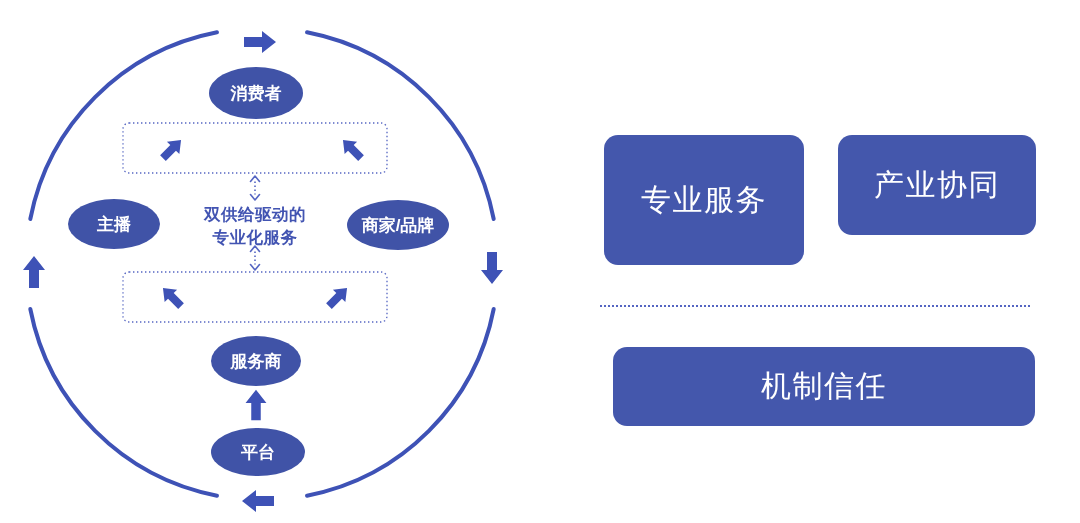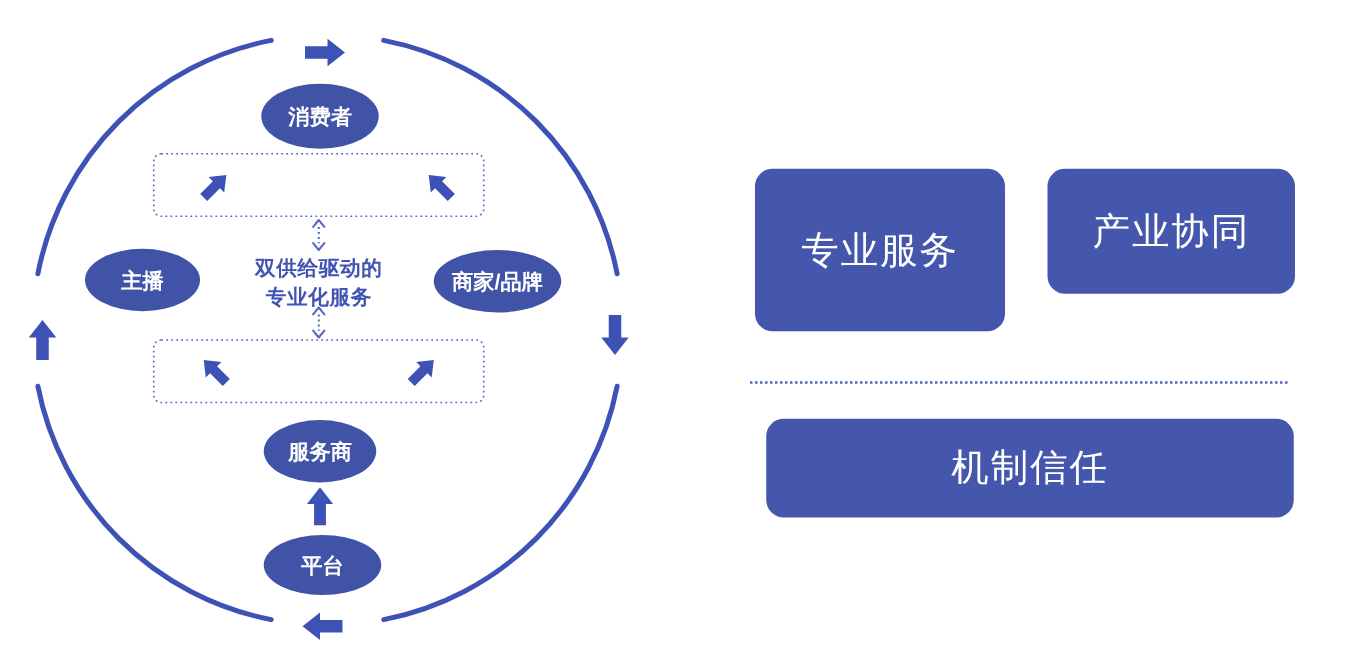--- a/index.html
+++ b/index.html
@@ -30,21 +30,21 @@
   .card{
     position:absolute;
     background:var(--box-blue);
     border-radius:14px;
     color:var(--label-white);
     display:flex;align-items:center;justify-content:center;
     font-size:30px;letter-spacing:1.5px;font-weight:400;
   }
   .card-1{left:604px;top:135px;width:200px;height:130px;}
   .card-2{left:838px;top:135px;width:198px;height:100px;}
-  .card-3{left:613px;top:335px;width:422px;height:79px;}
+  .card-3{left:613px;top:347px;width:422px;height:79px;}
   .divider{
     position:absolute;left:600px;top:305px;width:430px;height:0;
     border-top:2px dotted var(--dotted-blue);
   }
 </style>
 </head>
 <body>
 
 <div class="stage">
 

